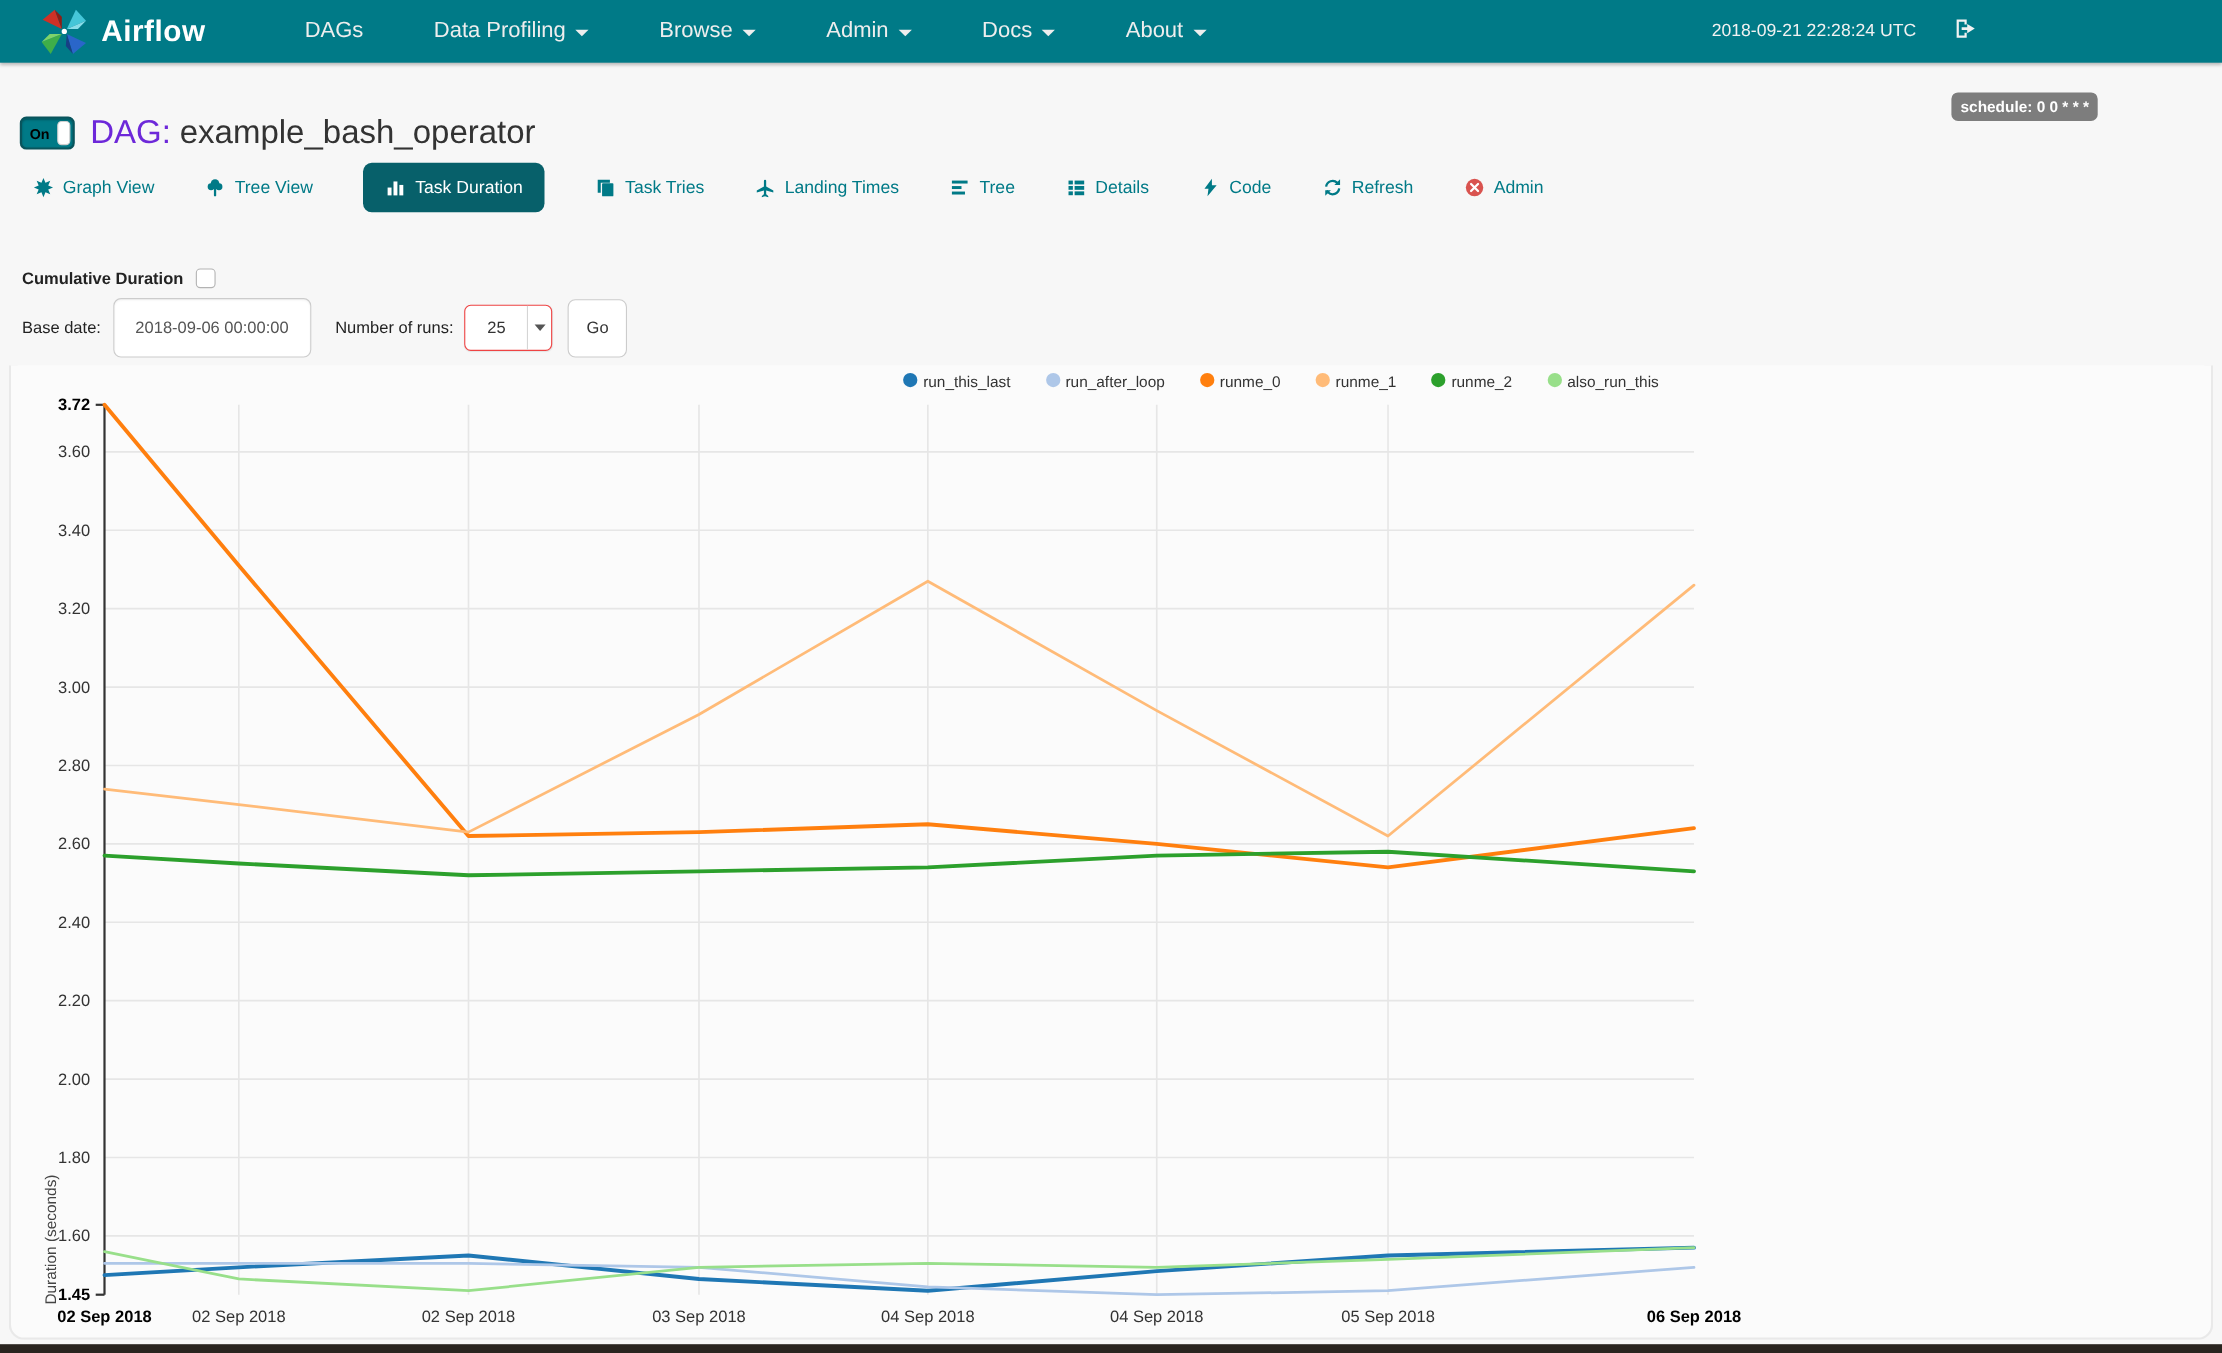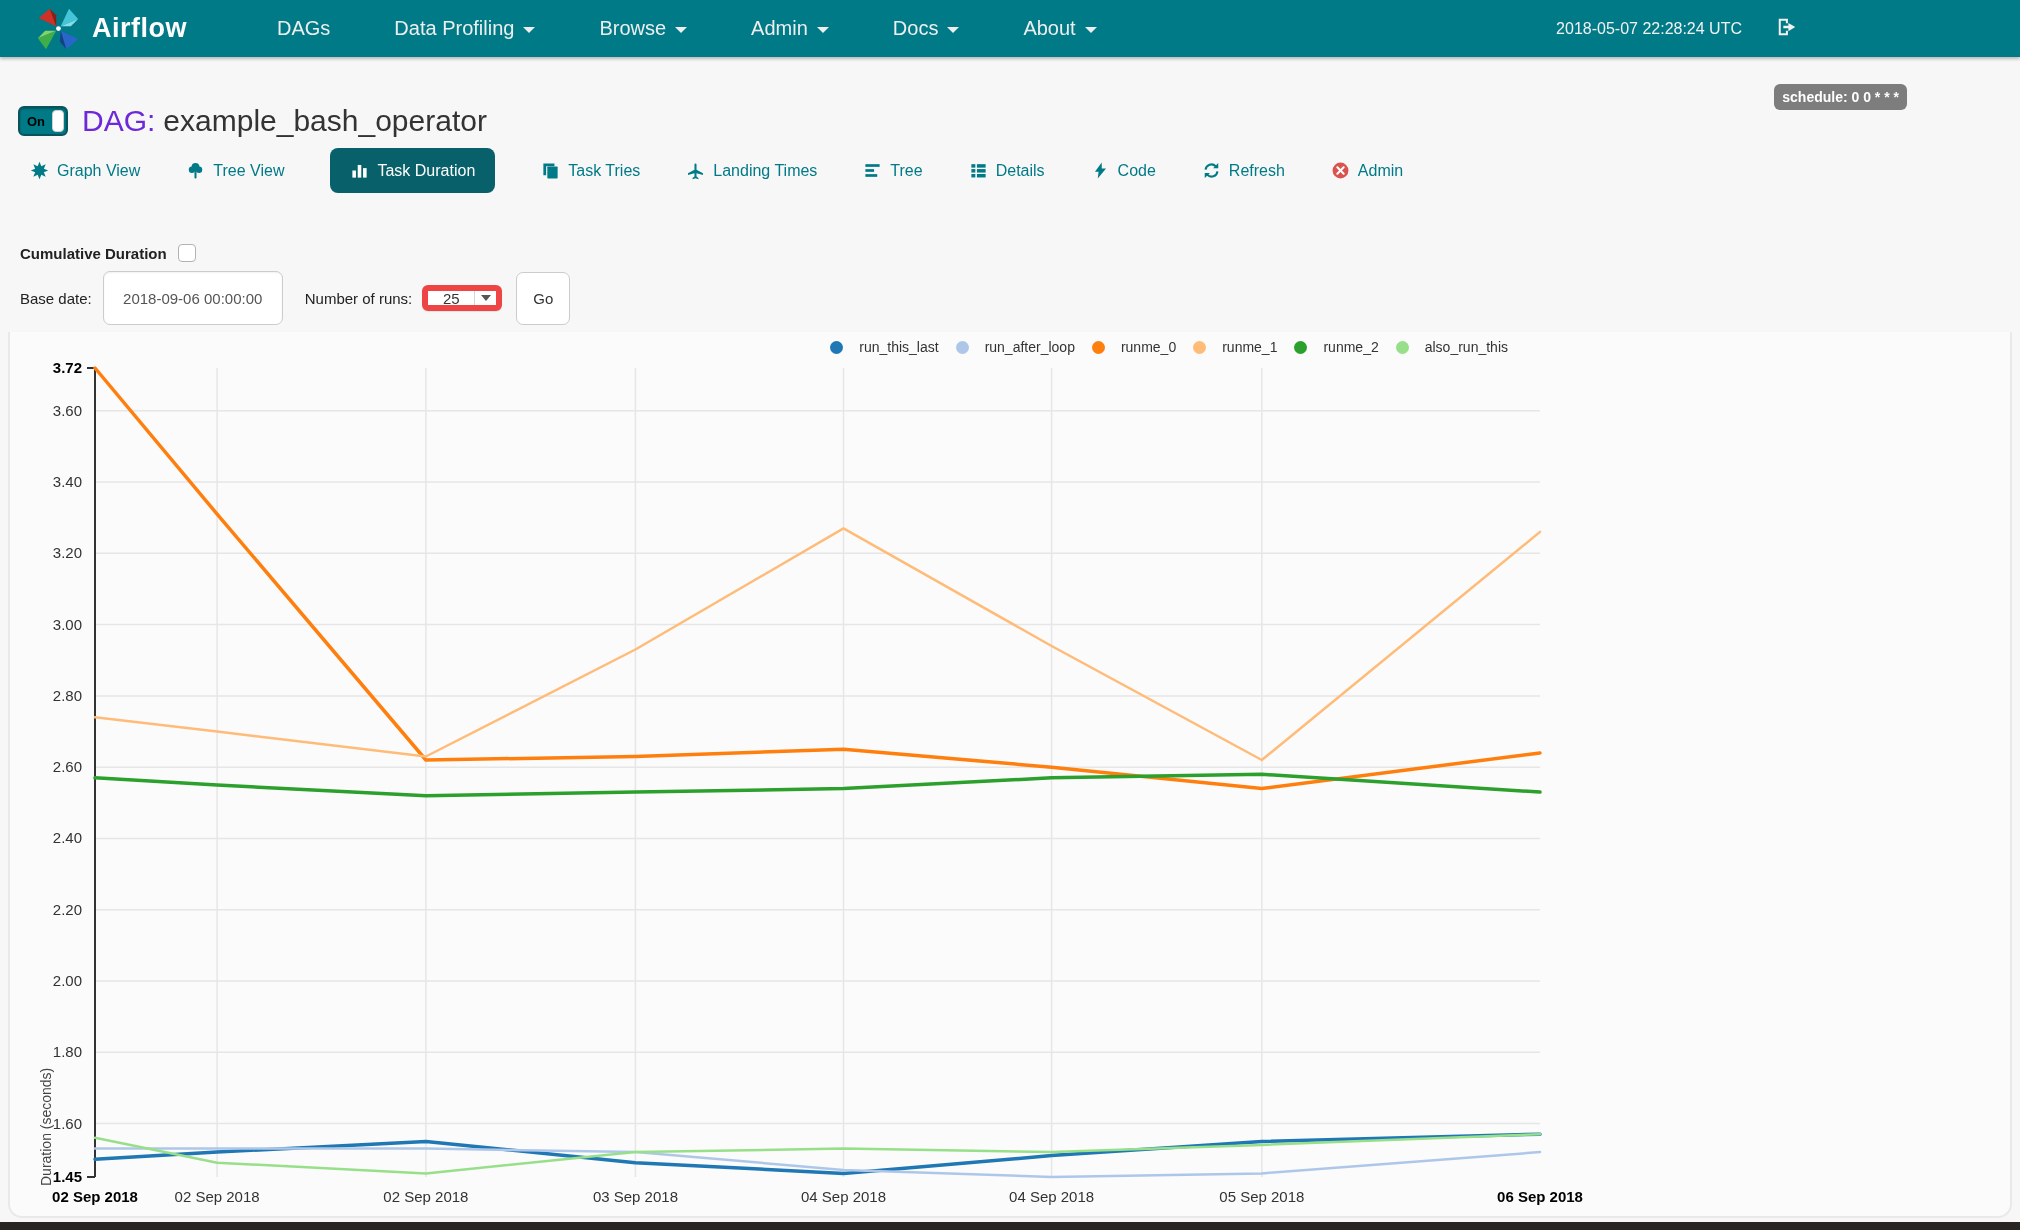--- a/index.html
+++ b/index.html
@@ -70,21 +70,21 @@
   }
   .form-row { position:absolute; top:276px; left:20px; display:flex; align-items:center; height:44px; }
   .form-label { font-size:15px; color:#222; }
   .base-date {
     margin-left:11px; width:180px; height:54px; border:1px solid #ccc; border-radius:7px;
     font-size:15px; font-family:"Liberation Sans",sans-serif; color:#555; text-align:center;
     background:#fff; box-shadow:inset 0 1px 2px rgba(0,0,0,.06);
   }
   .nruns-label { margin-left:22px; }
   .select {
-    margin-left:10px; width:80px; height:26px; background:#fff; border:6px solid #ef4444;
+    margin-left:10px; width:80px; height:42px; background:#fff; border:1px solid #ef4444;
     border-radius:6px; display:flex; align-items:center; cursor:pointer;
     box-shadow:0 1px 1px rgba(0,0,0,.08);
   }
   .select .sel-value { flex:1; text-align:center; font-size:15px; color:#333; }
   .select-caret-box { width:22px; height:100%; border-left:1px solid #d5d5d5; display:flex; align-items:center; justify-content:center; }
   .select-caret {
     width:0; height:0; border-left:5px solid transparent; border-right:5px solid transparent;
     border-top:6px solid #555;
   }
   .go-btn {
@@ -92,21 +92,21 @@
     border-radius:7px; font-size:15px; color:#333; font-family:"Liberation Sans",sans-serif; cursor:pointer;
   }
   
   .chart-panel {
     position:absolute; left:8px; right:8px; top:332px; height:886px;
     border:2px solid #e9e9e9; border-top:0; border-radius:0 0 14px 14px; background:#fbfbfb;
   }
   .chart-section { position:absolute; top:330px; left:0; width:2020px; height:900px; }
   .chart-section svg.plot { position:absolute; top:0; left:0; }
   .legend { position:absolute; top:9px; right:512px; display:flex; align-items:center; gap:17px; }
-  .legend-item { display:flex; align-items:center; gap:16px; cursor:pointer; }
+  .legend-item { display:flex; align-items:flex-start; gap:5px; cursor:pointer;margin-left:15px; }
   .legend-dot { width:13px; height:13px; border-radius:50%; display:inline-block; }
   .legend-label { font-size:14px; color:#333; }
   .y-axis-label {
     position:absolute; left:38px; top:856px; transform:rotate(-90deg); transform-origin:0 0;
     font-size:14px; color:#444; white-space:nowrap;
   }
   .bottom-strip { position:absolute; left:0; top:1222px; width:2020px; height:8px; background:#29241f; }
 </style>
 </head>
 <body>
@@ -146,21 +146,21 @@
       </a>
       <a class="nav-link">
         <span>Docs</span>
         <span class="caret-icon"></span>
       </a>
       <a class="nav-link">
         <span>About</span>
         <span class="caret-icon"></span>
       </a>
     </nav>
-  <span class="clock">2018-05-07 22:28:24 UTC</span>
+  <span class="clock">2018-09-21 22:28:24 UTC</span>
   <a class="logout" id="logout-btn">
       <span><svg width="22" height="22" viewBox="0 0 24 24" fill="currentColor">
           <path d="M3 3h10v5h-2.2V5.2H5.2v13.6h5.6V16H13v5H3z"></path>
           <path d="M13.5 7.5l7.5 4.5-7.5 4.5v-3.2H8v-2.6h5.5z"></path>
         </svg></span>
     </a>
 </div>
 
 <div class="page-header">
   <span class="on-toggle">

